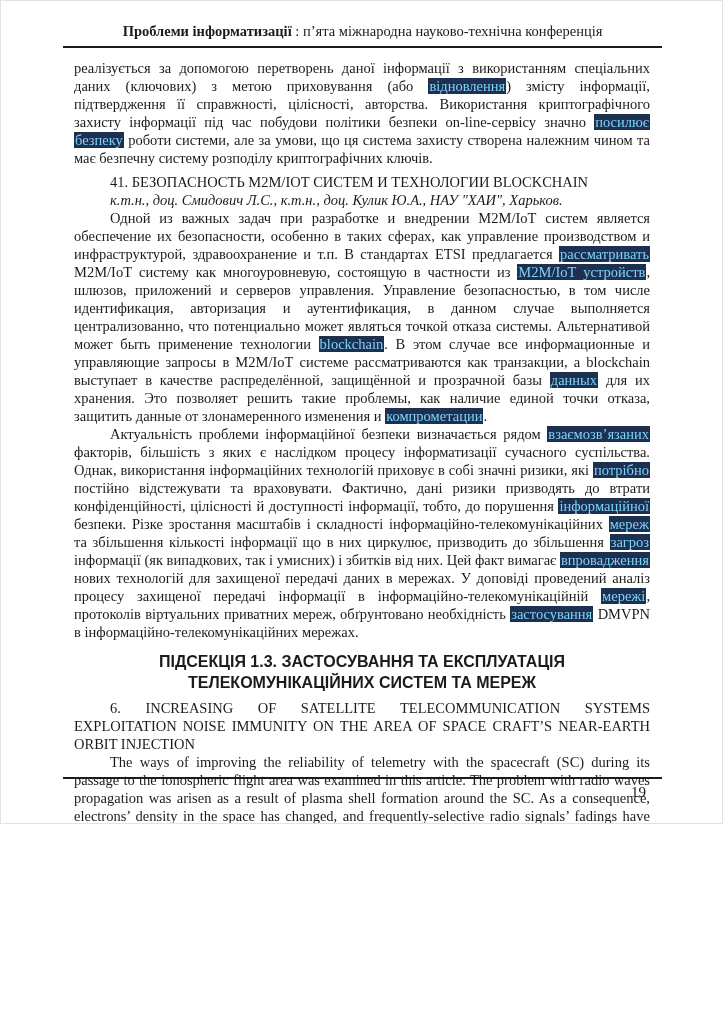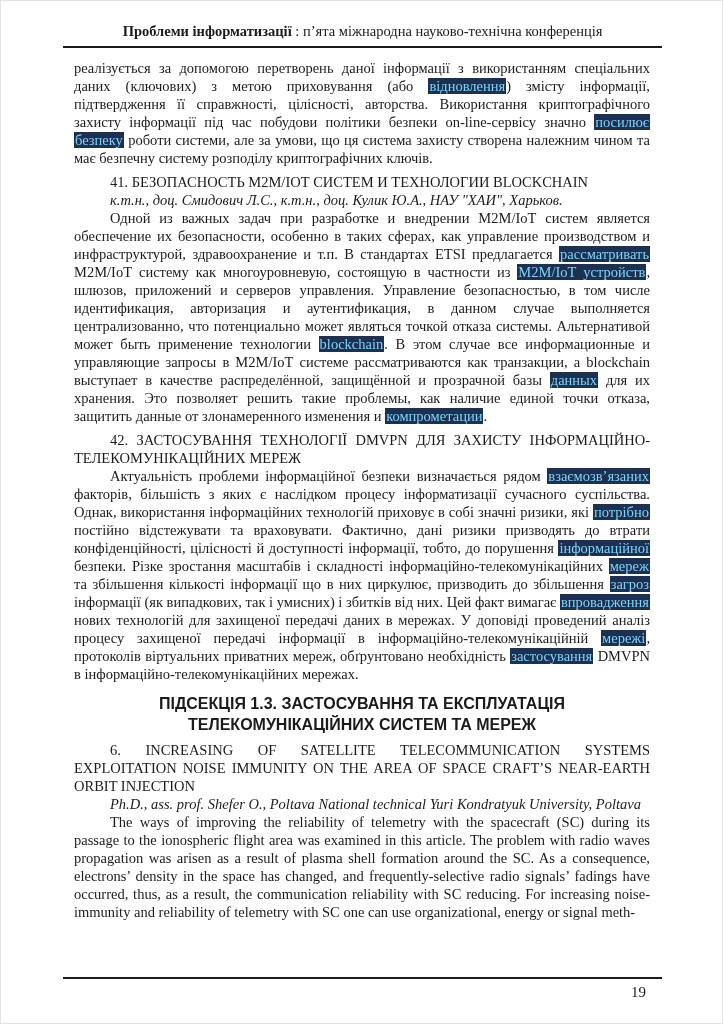--- a/index.html
+++ b/index.html
@@ -1,19 +1,19 @@
 <!DOCTYPE html>
 <html><head>
 <meta charset="utf-8">
 <style>
   html, body { margin: 0; padding: 0; background: #ffffff; }
   .page {
     position: relative;
     width: 723px;
-    height: 1024px;
+    height: 824px;
     background: #ffffff;
     font-family: "Liberation Serif", serif;
     color: #1b1b1b;
     overflow: hidden;
     box-sizing: border-box;
     border: 1px solid #e3e3e3;
   }
   .header {
     position: absolute;
     top: 21px; left: 62px; right: 60px;
@@ -70,22 +70,20 @@
 <div class="page">
   <div class="header">
     <span class="emph">Проблеми інформатизації</span><span> : п’ята міжнародна науково-технічна конференція</span>
   </div>
   <div class="header-rule"></div>
   <div class="content">
       <p class="blk body"><span>реалізується за допомогою перетворень даної інформації з використанням спеціальних даних (ключових) з метою приховування (або </span><span class="hl">відновлення</span><span>) змісту інформації, підтвердження її справжності, цілісності, авторства. Використання криптографічного захисту інформації під час побудови політики безпеки on-line-сервісу значно </span><span class="hl">посилює</span><span> </span><span class="hl">безпеку</span><span> роботи системи, але за умови, що ця система захисту створена належним чином та має безпечну систему розподілу криптографічних ключів.</span></p>
       <p class="blk item-heading"><span>41. БЕЗОПАСНОСТЬ М2М/ІОТ СИСТЕМ И ТЕХНОЛОГИИ BLOCKCHAIN</span></p>
       <p class="blk authors"><span>к.т.н., доц. Смидович Л.С., к.т.н., доц. Кулик Ю.А., НАУ "ХАИ", Харьков.</span></p>
       <p class="blk body indent"><span>Одной из важных задач при разработке и внедрении М2М/ІоТ систем является обеспечение их безопасности, особенно в таких сферах, как управление производством и инфраструктурой, здравоохранение и т.п. В стандартах ETSI предлагается </span><span class="hl">рассматривать</span><span> М2М/ІоТ систему как многоуровневую, состоящую в частности из </span><span class="hl">М2М/ІоТ устройств</span><span>, шлюзов, приложений и серверов управления. Управление безопасностью, в том числе идентификация, авторизация и аутентификация, в данном случае выполняется централизованно, что потенциально может являться точкой отказа системы. Альтернативой может быть применение технологии </span><span class="hl">blockchain</span><span>. В этом случае все информационные и управляющие запросы в М2М/ІоТ системе рассматриваются как транзакции, а blockchain выступает в качестве распределённой, защищённой и прозрачной базы </span><span class="hl">данных</span><span> для их хранения. Это позволяет решить такие проблемы, как наличие единой точки отказа, защитить данные от злонамеренного изменения и </span><span class="hl">компрометации</span><span>.</span></p>
-      <p class="blk item-heading"><span>42. ЗАСТОСУВАННЯ ТЕХНОЛОГІЇ DMVPN ДЛЯ ЗАХИСТУ ІНФОРМАЦІЙНО-ТЕЛЕКОМУНІКАЦІЙНИХ МЕРЕЖ</span></p>
       <p class="blk body indent"><span>Актуальність проблеми інформаційної безпеки визначається рядом </span><span class="hl">взаємозв’язаних</span><span> факторів, більшість з яких є наслідком процесу інформатизації сучасного суспільства. Однак, використання інформаційних технологій приховує в собі значні ризики, які </span><span class="hl">потрібно</span><span> постійно відстежувати та враховувати. Фактично, дані ризики призводять до втрати конфіденційності, цілісності й доступності інформації, тобто, до порушення </span><span class="hl">інформаційної</span><span> безпеки. Різке зростання масштабів і складності інформаційно-телекомунікаційних </span><span class="hl">мереж</span><span> та збільшення кількості інформації що в них циркулює, призводить до збільшення </span><span class="hl">загроз</span><span> інформації (як випадкових, так і умисних) і збитків від них. Цей факт вимагає </span><span class="hl">впровадження</span><span> нових технологій для захищеної передачі даних в мережах. У доповіді проведений аналіз процесу захищеної передачі інформації в інформаційно-телекомунікаційній </span><span class="hl">мережі</span><span>, протоколів віртуальних приватних мереж, обґрунтовано необхідність </span><span class="hl">застосування</span><span> DMVPN в інформаційно-телекомунікаційних мережах.</span></p>
       <p class="blk section-heading"><span>ПІДСЕКЦІЯ 1.3. ЗАСТОСУВАННЯ ТА ЕКСПЛУАТАЦІЯ ТЕЛЕКОМУНІКАЦІЙНИХ СИСТЕМ ТА МЕРЕЖ</span></p>
       <p class="blk item-heading"><span>6. INCREASING OF SATELLITE TELECOMMUNICATION SYSTEMS EXPLOITATION NOISE IMMUNITY ON THE AREA OF SPACE CRAFT’S NEAR-EARTH ORBIT INJECTION</span></p>
-      <p class="blk authors"><span>Ph.D., ass. prof. Shefer O., Poltava National technical Yuri Kondratyuk University, Poltava</span></p>
       <p class="blk body indent"><span>The ways of improving the reliability of telemetry with the spacecraft (SC) during its passage to the ionospheric flight area was examined in this article. The problem with radio waves propagation was arisen as a result of plasma shell formation around the SC. As a consequence, electrons’ density in the space has changed, and frequently-selective radio signals’ fadings have occurred, thus, as a result, the communication reliability with SC reducing. For increasing noise-immunity and reliability of telemetry with SC one can use organizational, energy or signal meth-</span></p>
     </div>
   <div class="footer-rule"></div>
   <div class="page-number">19</div>
 </div>
 
 </body></html>

